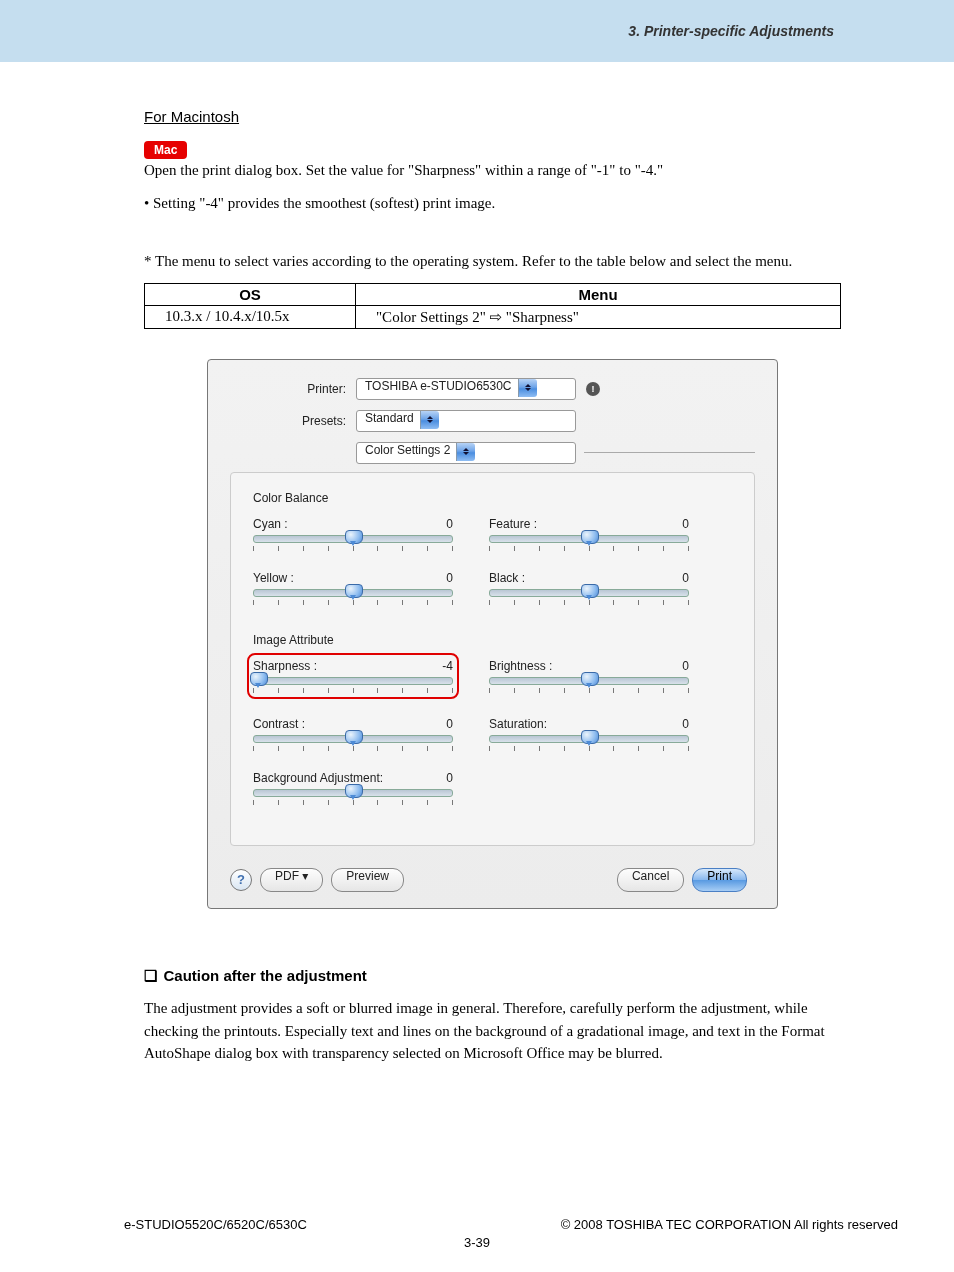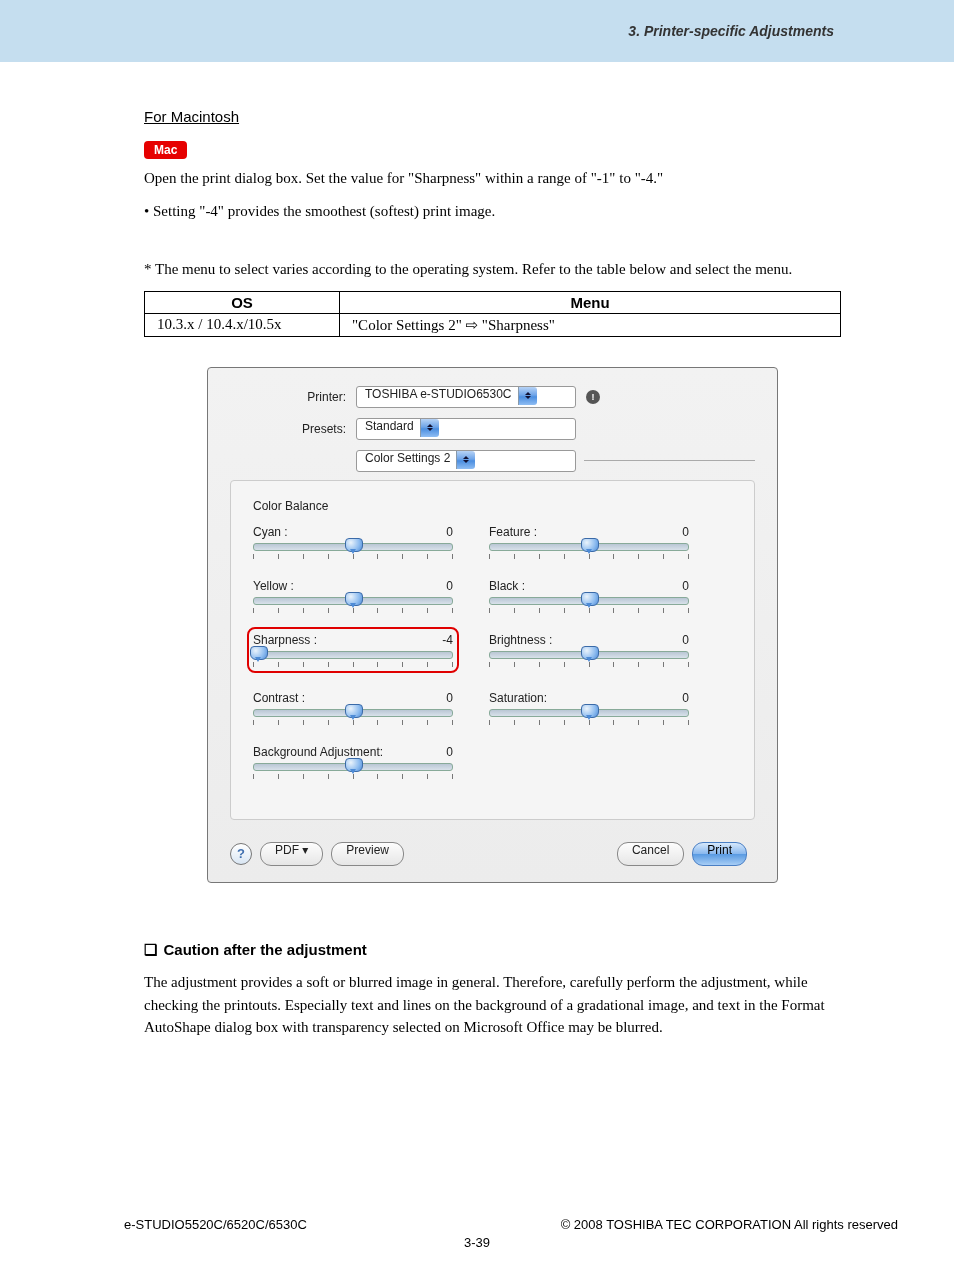--- a/index.html
+++ b/index.html
@@ -1,27 +1,27 @@
 <!DOCTYPE html>
 <html><head>
 <meta charset="utf-8">
 <style>
   html,body{margin:0;padding:0;font-family:"Times New Roman",serif;font-size:15px;color:#000;background:#fff}
   .page{width:954px;min-height:1272px;position:relative;background:#fff}
   .topbar{height:62px;background:#c5deef;display:flex;align-items:center;justify-content:flex-end;padding-right:120px;font-style:italic;font-weight:bold;color:#333;font-family:Arial,sans-serif;font-size:14px}
   .content{padding:46px 113px 0 144px}
   h4.mac{font-family:Arial,sans-serif;font-size:15px;font-weight:normal;text-decoration:underline;margin:0 0 16px 0}
-  .mac-line{display:flex;align-items:center;gap:2px;margin-bottom:8px}
+  .mac-line{display:flex;align-items:center;gap:2px;margin-bottom:0}
   .mac-badge{background:#e60000;color:#fff;font-family:Arial,sans-serif;font-weight:bold;font-size:12px;padding:2px 10px;border-radius:4px}
   .note{font-size:13px}
   p{margin:0 0 10px 0;line-height:1.5}
   .bullet{margin-top:4px}
   .gap{height:26px}
   table.menu{width:100%;border-collapse:collapse;margin-top:6px}
-  table.menu th,table.menu td{border:1px solid #000;padding:2px 12px;font-size:15px;text-align:left}
+  table.menu th,table.menu td{border:1px solid #000;padding:2px 20px;font-size:15px;text-align:left}
   table.menu th{font-family:Arial,sans-serif;font-weight:bold;text-align:center;background:#fff}
   .dialog-wrap{display:flex;justify-content:center;margin-top:30px}
   .dialog{width:525px;border:1px solid #777;background:linear-gradient(#f2f2f2,#ececec);border-radius:4px;padding:18px 22px 16px 22px;font-family:"Lucida Grande","Helvetica Neue",Arial,sans-serif;font-size:12px;color:#222}
   .row{display:flex;align-items:center;margin-bottom:10px}
   .row-label{width:116px;text-align:right;padding-right:10px}
   .select{flex:0 0 auto;height:20px;background:#fff;border:1px solid #999;border-radius:3px;display:flex;padding:0 0 0 8px;position:relative}
   .select .arrows{width:18px;height:18px;margin-left:6px;background:linear-gradient(#b7d3f6,#6ea4e8 45%,#4b8ee0 55%,#8fbdf3);border-left:1px solid #89a;border-radius:0 3px 3px 0;display:flex;flex-direction:column;align-items:center;justify-content:center;gap:0}
   .arrows::before,.arrows::after{content:"";width:0;height:0;border-left:3px solid transparent;border-right:3px solid transparent}
   .arrows::before{border-bottom:3px solid #113;margin-bottom:1px}
   .arrows::after{border-top:3px solid #113}
@@ -189,20 +189,21 @@
                   <span></span>
                   <span></span>
                   <span></span>
                   <span></span>
                   <span></span>
                   <span></span>
                 </div>
             </div>
           </div>
 
+          <div class="sect" style="margin-top:8px">Image Attribute</div>
 
           <div class="sliders">
             <div class="highlight" style="width:200px">
               <div class="slider-block" style="margin-bottom:0">
                 <div class="slider-head">
                     <span>Sharpness :</span>
                     <span>-4</span>
                   </div>
                 <div class="slider-track">
                     <div class="slider-thumb" style="left:2%"></div>

